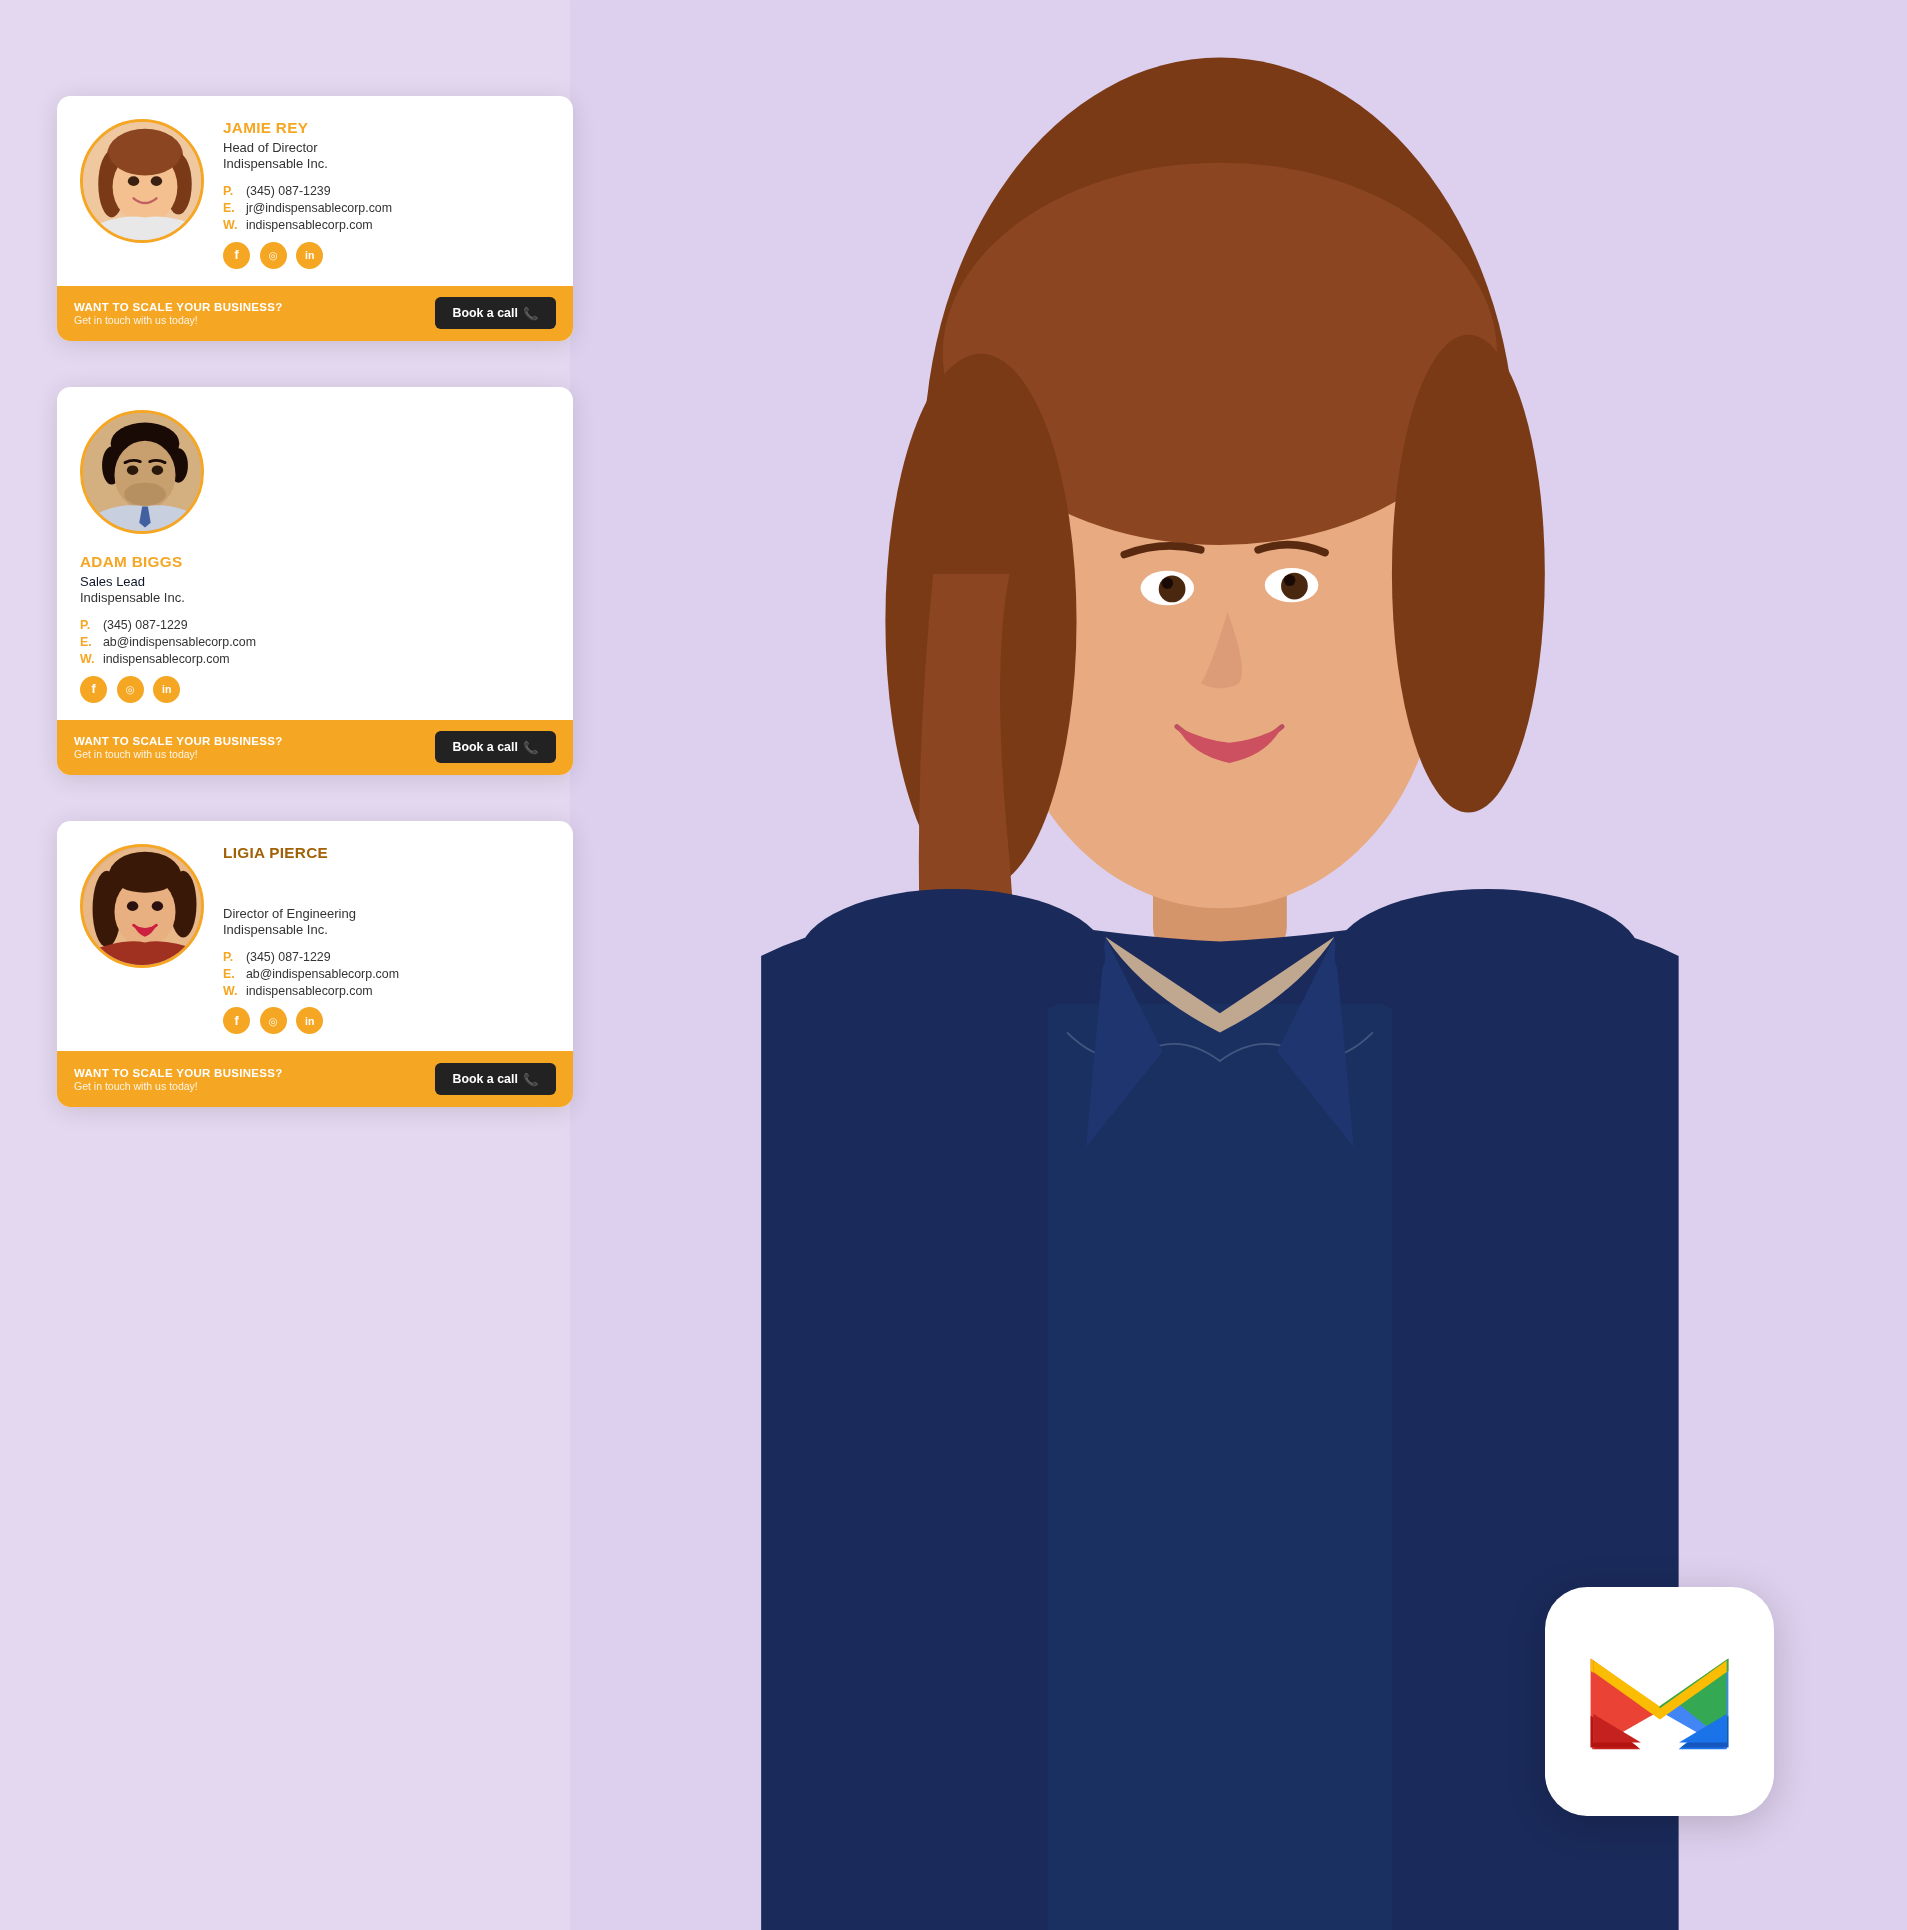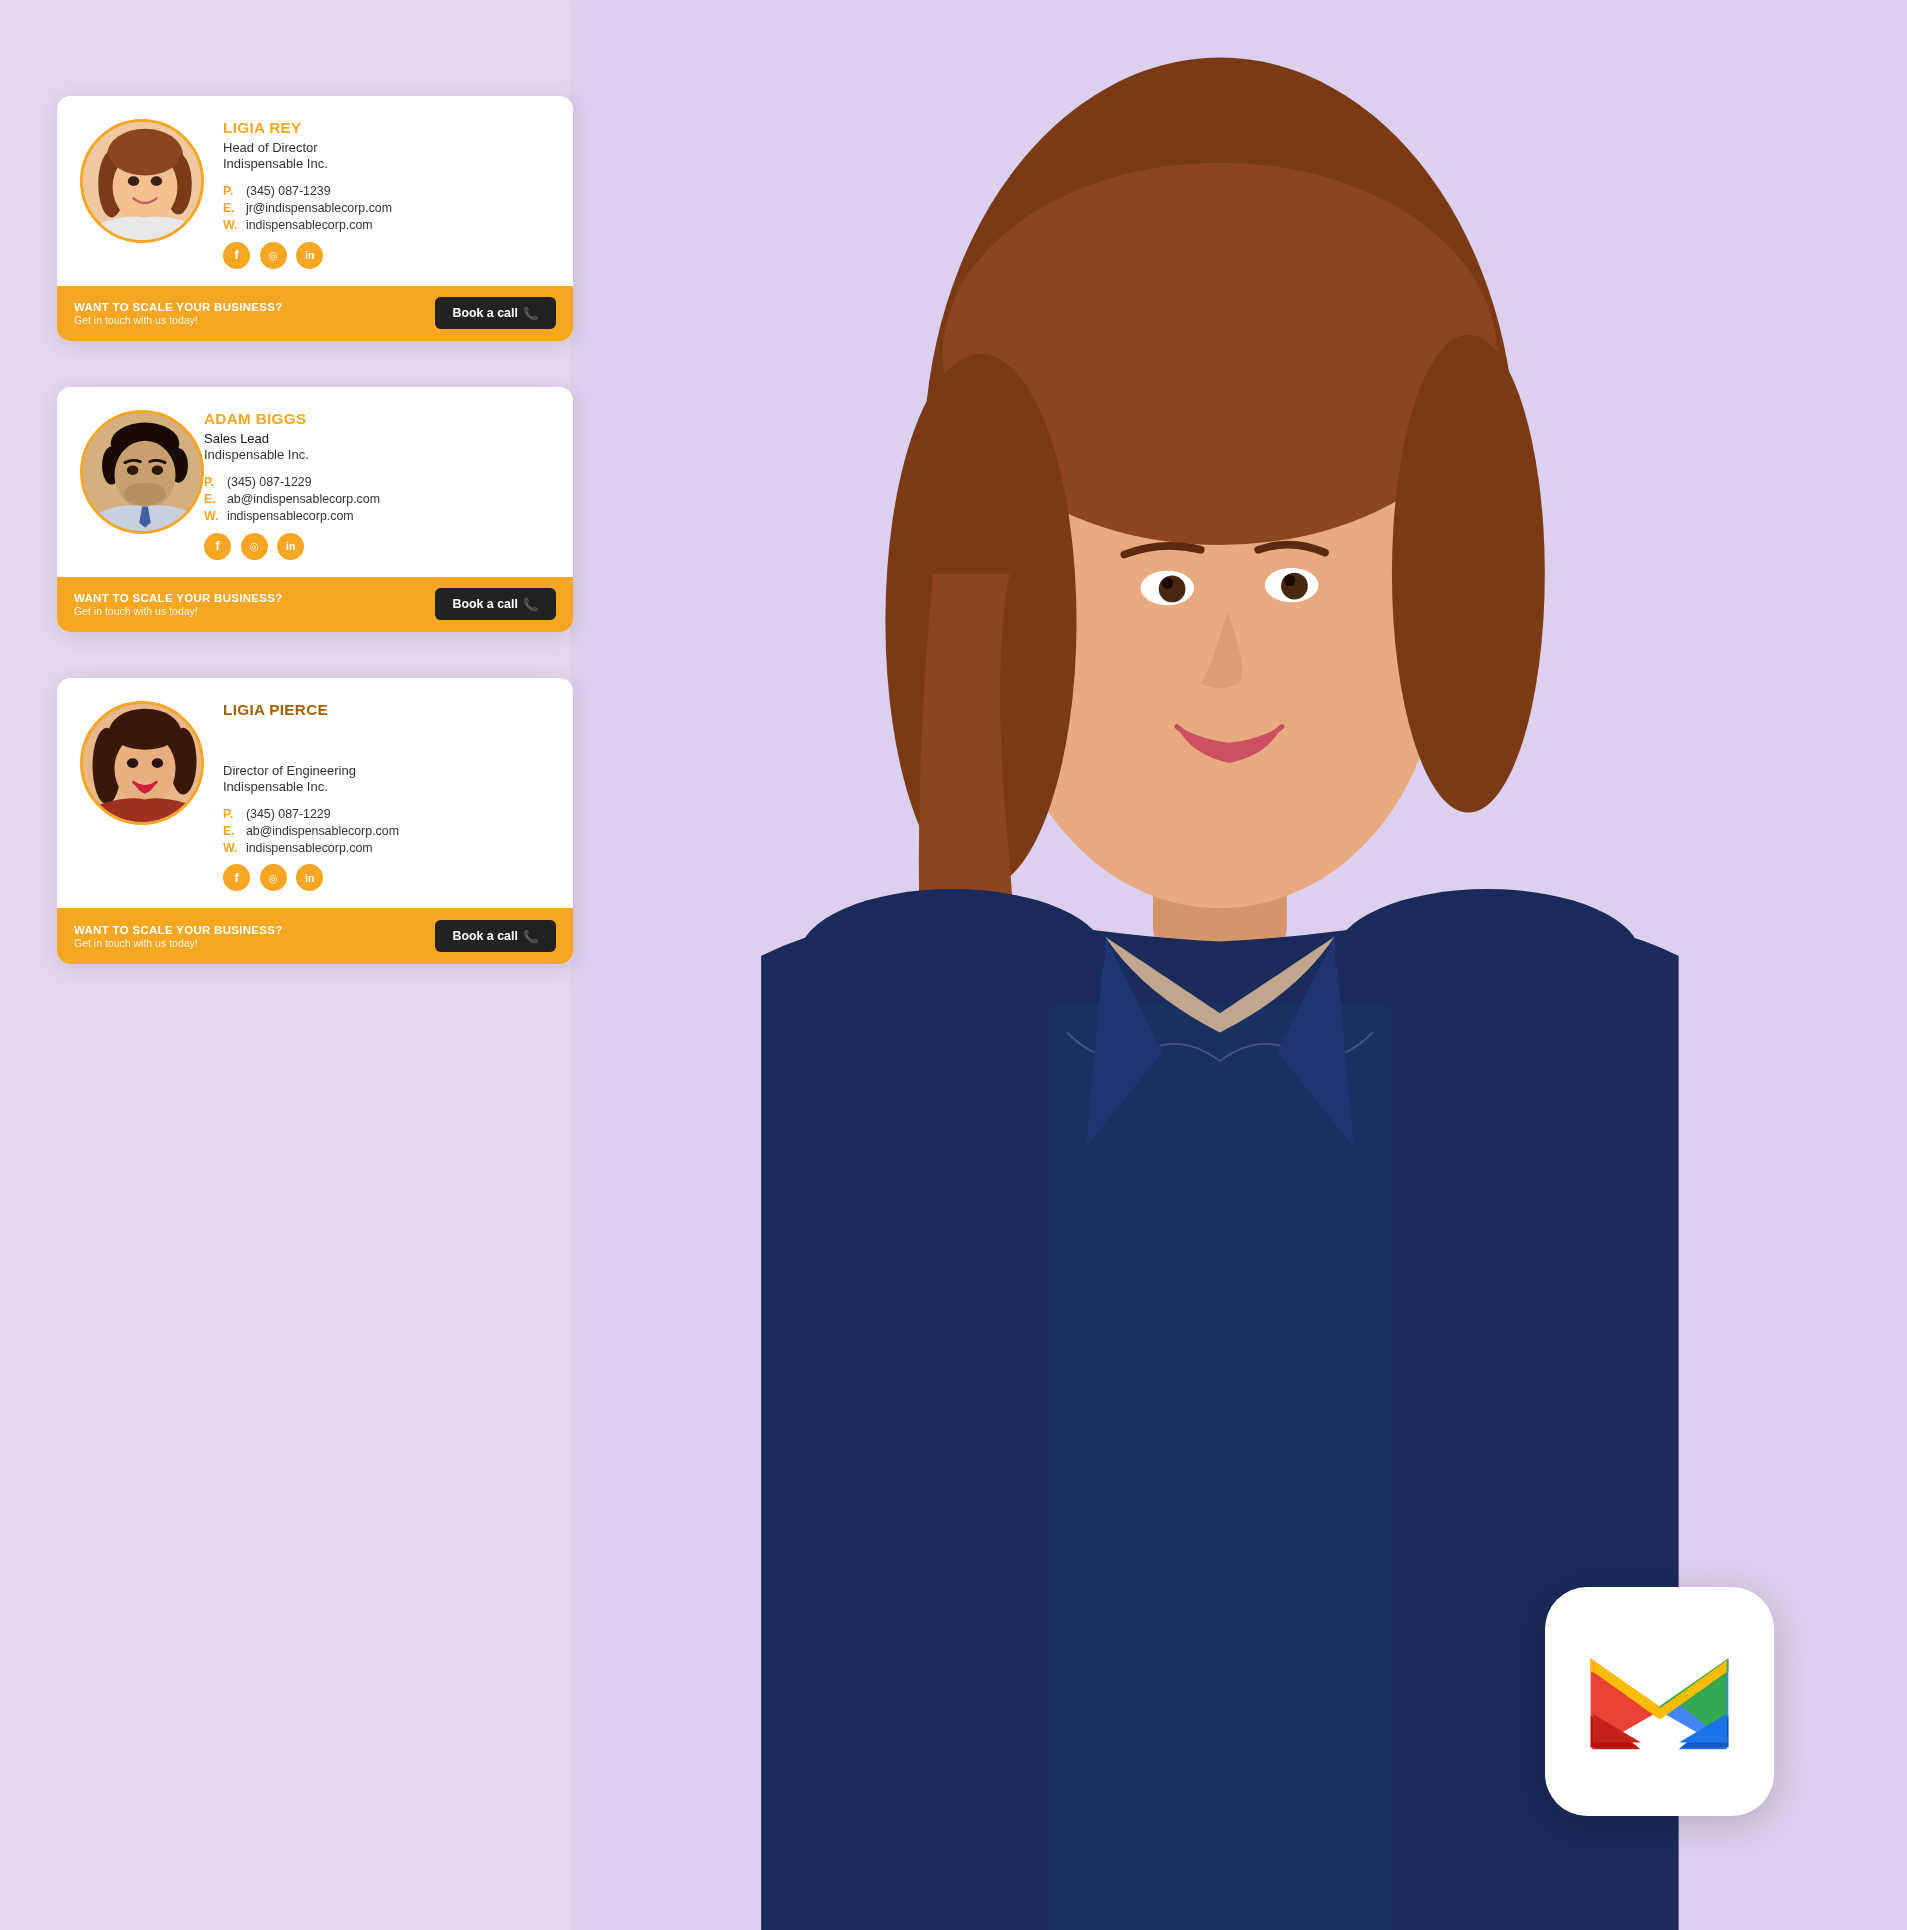--- a/index.html
+++ b/index.html
@@ -145,21 +145,21 @@
           <ellipse cx="53" cy="62" rx="6" ry="5" fill="#3a2010"></ellipse>
           <ellipse cx="77" cy="62" rx="6" ry="5" fill="#3a2010"></ellipse>
 
           <path d="M 53 80 Q 65 90 77 80" stroke="#c06060" stroke-width="2.5" fill="none" stroke-linecap="round"></path>
 
           <path d="M 0 115 Q 35 95 65 100 Q 95 95 130 115 L 130 130 L 0 130 Z" fill="#e8e8e8"></path>
         </svg>
       </div>
 
       <div style="flex:1;">
-        <div style="font-size:15.3px;font-weight:800;color:#f5a623;margin-bottom:2.9px;letter-spacing:0.3px;">LIGIA REY</div>
+        <div style="font-size:15.3px;font-weight:800;color:#f5a623;margin-bottom:2.9px;letter-spacing:0.3px;">JAMIE REY</div>
         <div style="font-size:13px;color:#333;margin-bottom:1px;">Head of Director</div>
         <div style="font-size:13px;color:#333;margin-bottom:13.4px;">Indispensable Inc.</div>
 
         <div style="margin-bottom:9.6px;">
           <div style="display:flex;gap:7.6px;margin-bottom:2.9px;font-size:12.4px;">
             <span style="color:#f5a623;font-weight:700;width:15.3px;">P.</span>
             <span style="color:#333;">(345) 087-1239</span>
           </div>
           <div style="display:flex;gap:7.6px;margin-bottom:2.9px;font-size:12.4px;">
             <span style="color:#f5a623;font-weight:700;width:15.3px;">E.</span>
@@ -185,21 +185,21 @@
         <div style="font-size:10.5px;color:rgba(255,255,255,0.88);margin-top:1px;">Get in touch with us today!</div>
       </div>
       <button style="background:#222;color:white;border:none;border-radius:5.7px;padding:8.6px 17px;font-size:12.4px;font-weight:600;cursor:pointer;display:flex;align-items:center;gap:5.7px;">
         <span>Book a call</span>
         <span style="font-size:12.4px;">📞</span>
       </button>
     </div>
   </div>
 
   <div style="background:white;border-radius:13.4px;overflow:hidden;box-shadow:0 3.8px 23px rgba(0,0,0,0.12);">
-    <div style="padding:23px 23px 17px 23px;display:flex;align-items:flex-start;">
+    <div style="padding:23px 23px 17px 23px;display:flex;gap:19px;align-items:flex-start;flex-direction:column;">
       <div style="flex-shrink:0;width:124px;height:124px;border-radius:50%;border:3.8px solid #f5a623;overflow:hidden;background:#d4b090;position:relative;">
         <svg width="124" height="124" viewBox="0 0 130 130" xmlns="http://www.w3.org/2000/svg">
           <circle cx="65" cy="65" r="65" fill="#d4b080"></circle>
 
           <ellipse cx="65" cy="32" rx="36" ry="22" fill="#1a0a05"></ellipse>
           <ellipse cx="30" cy="55" rx="10" ry="20" fill="#1a0a05"></ellipse>
           <ellipse cx="100" cy="55" rx="10" ry="18" fill="#1a0a05"></ellipse>
 
           <ellipse cx="65" cy="65" rx="32" ry="36" fill="#c8a070"></ellipse>
 

